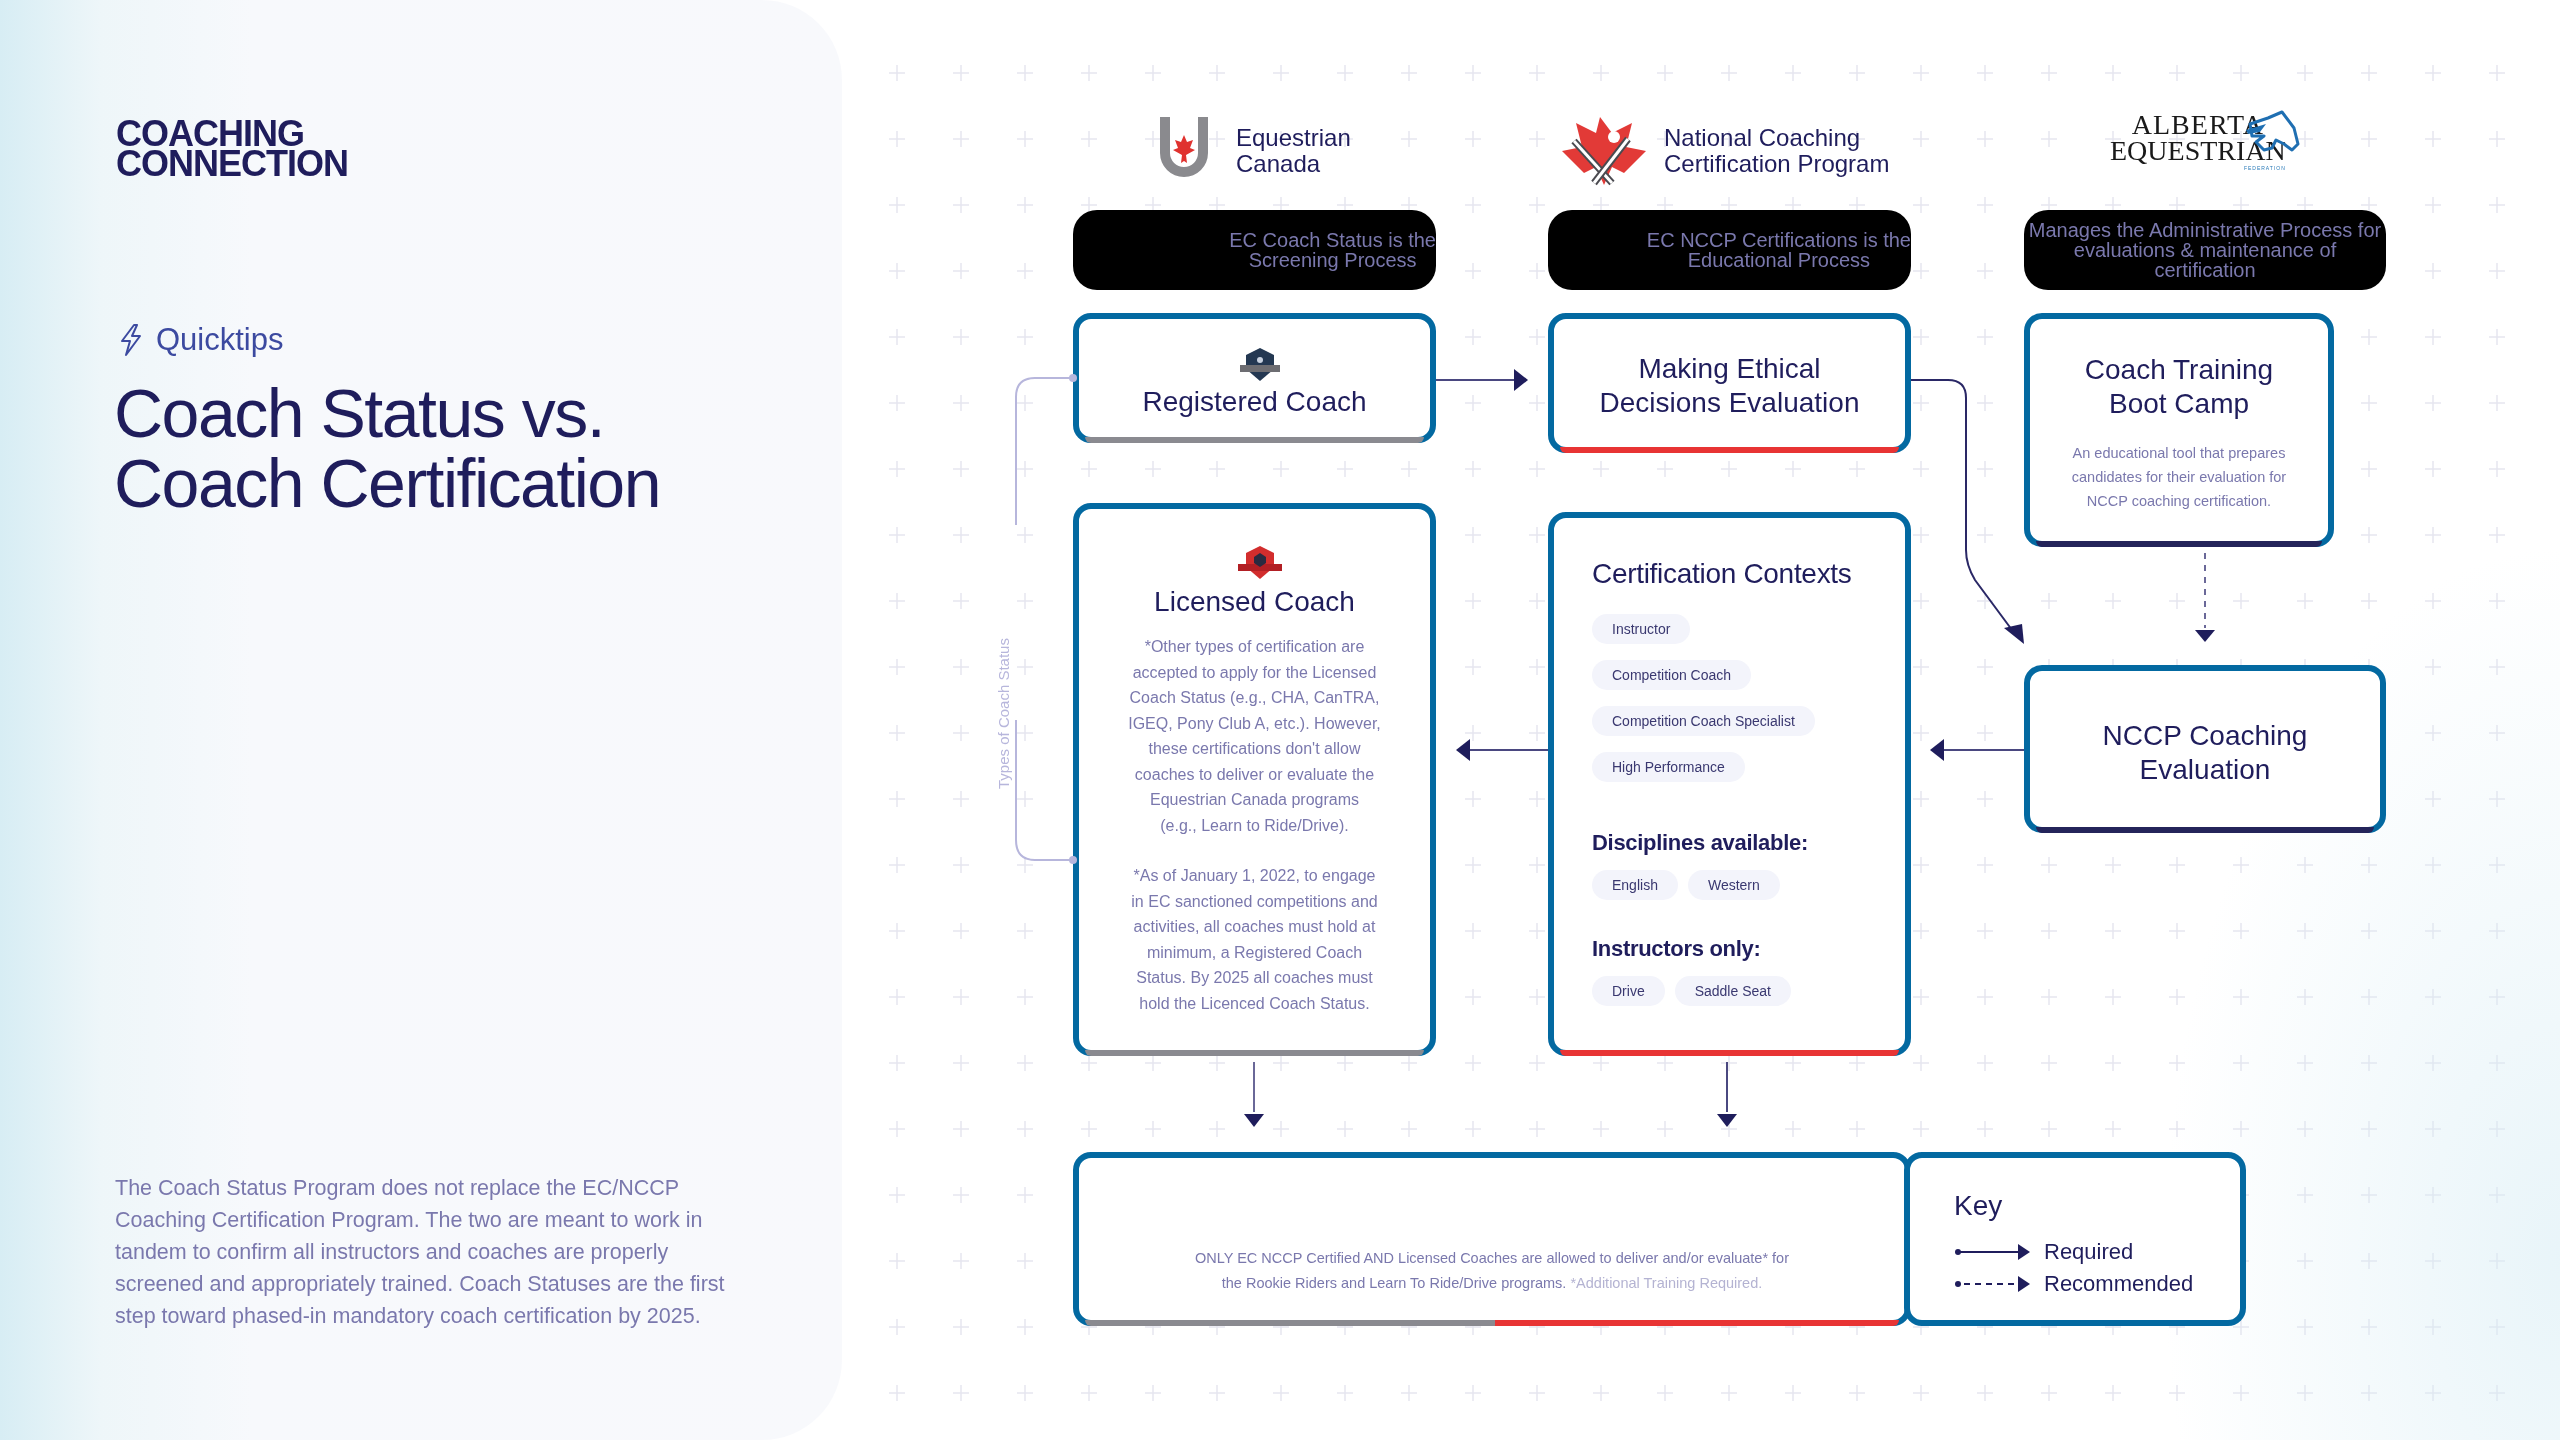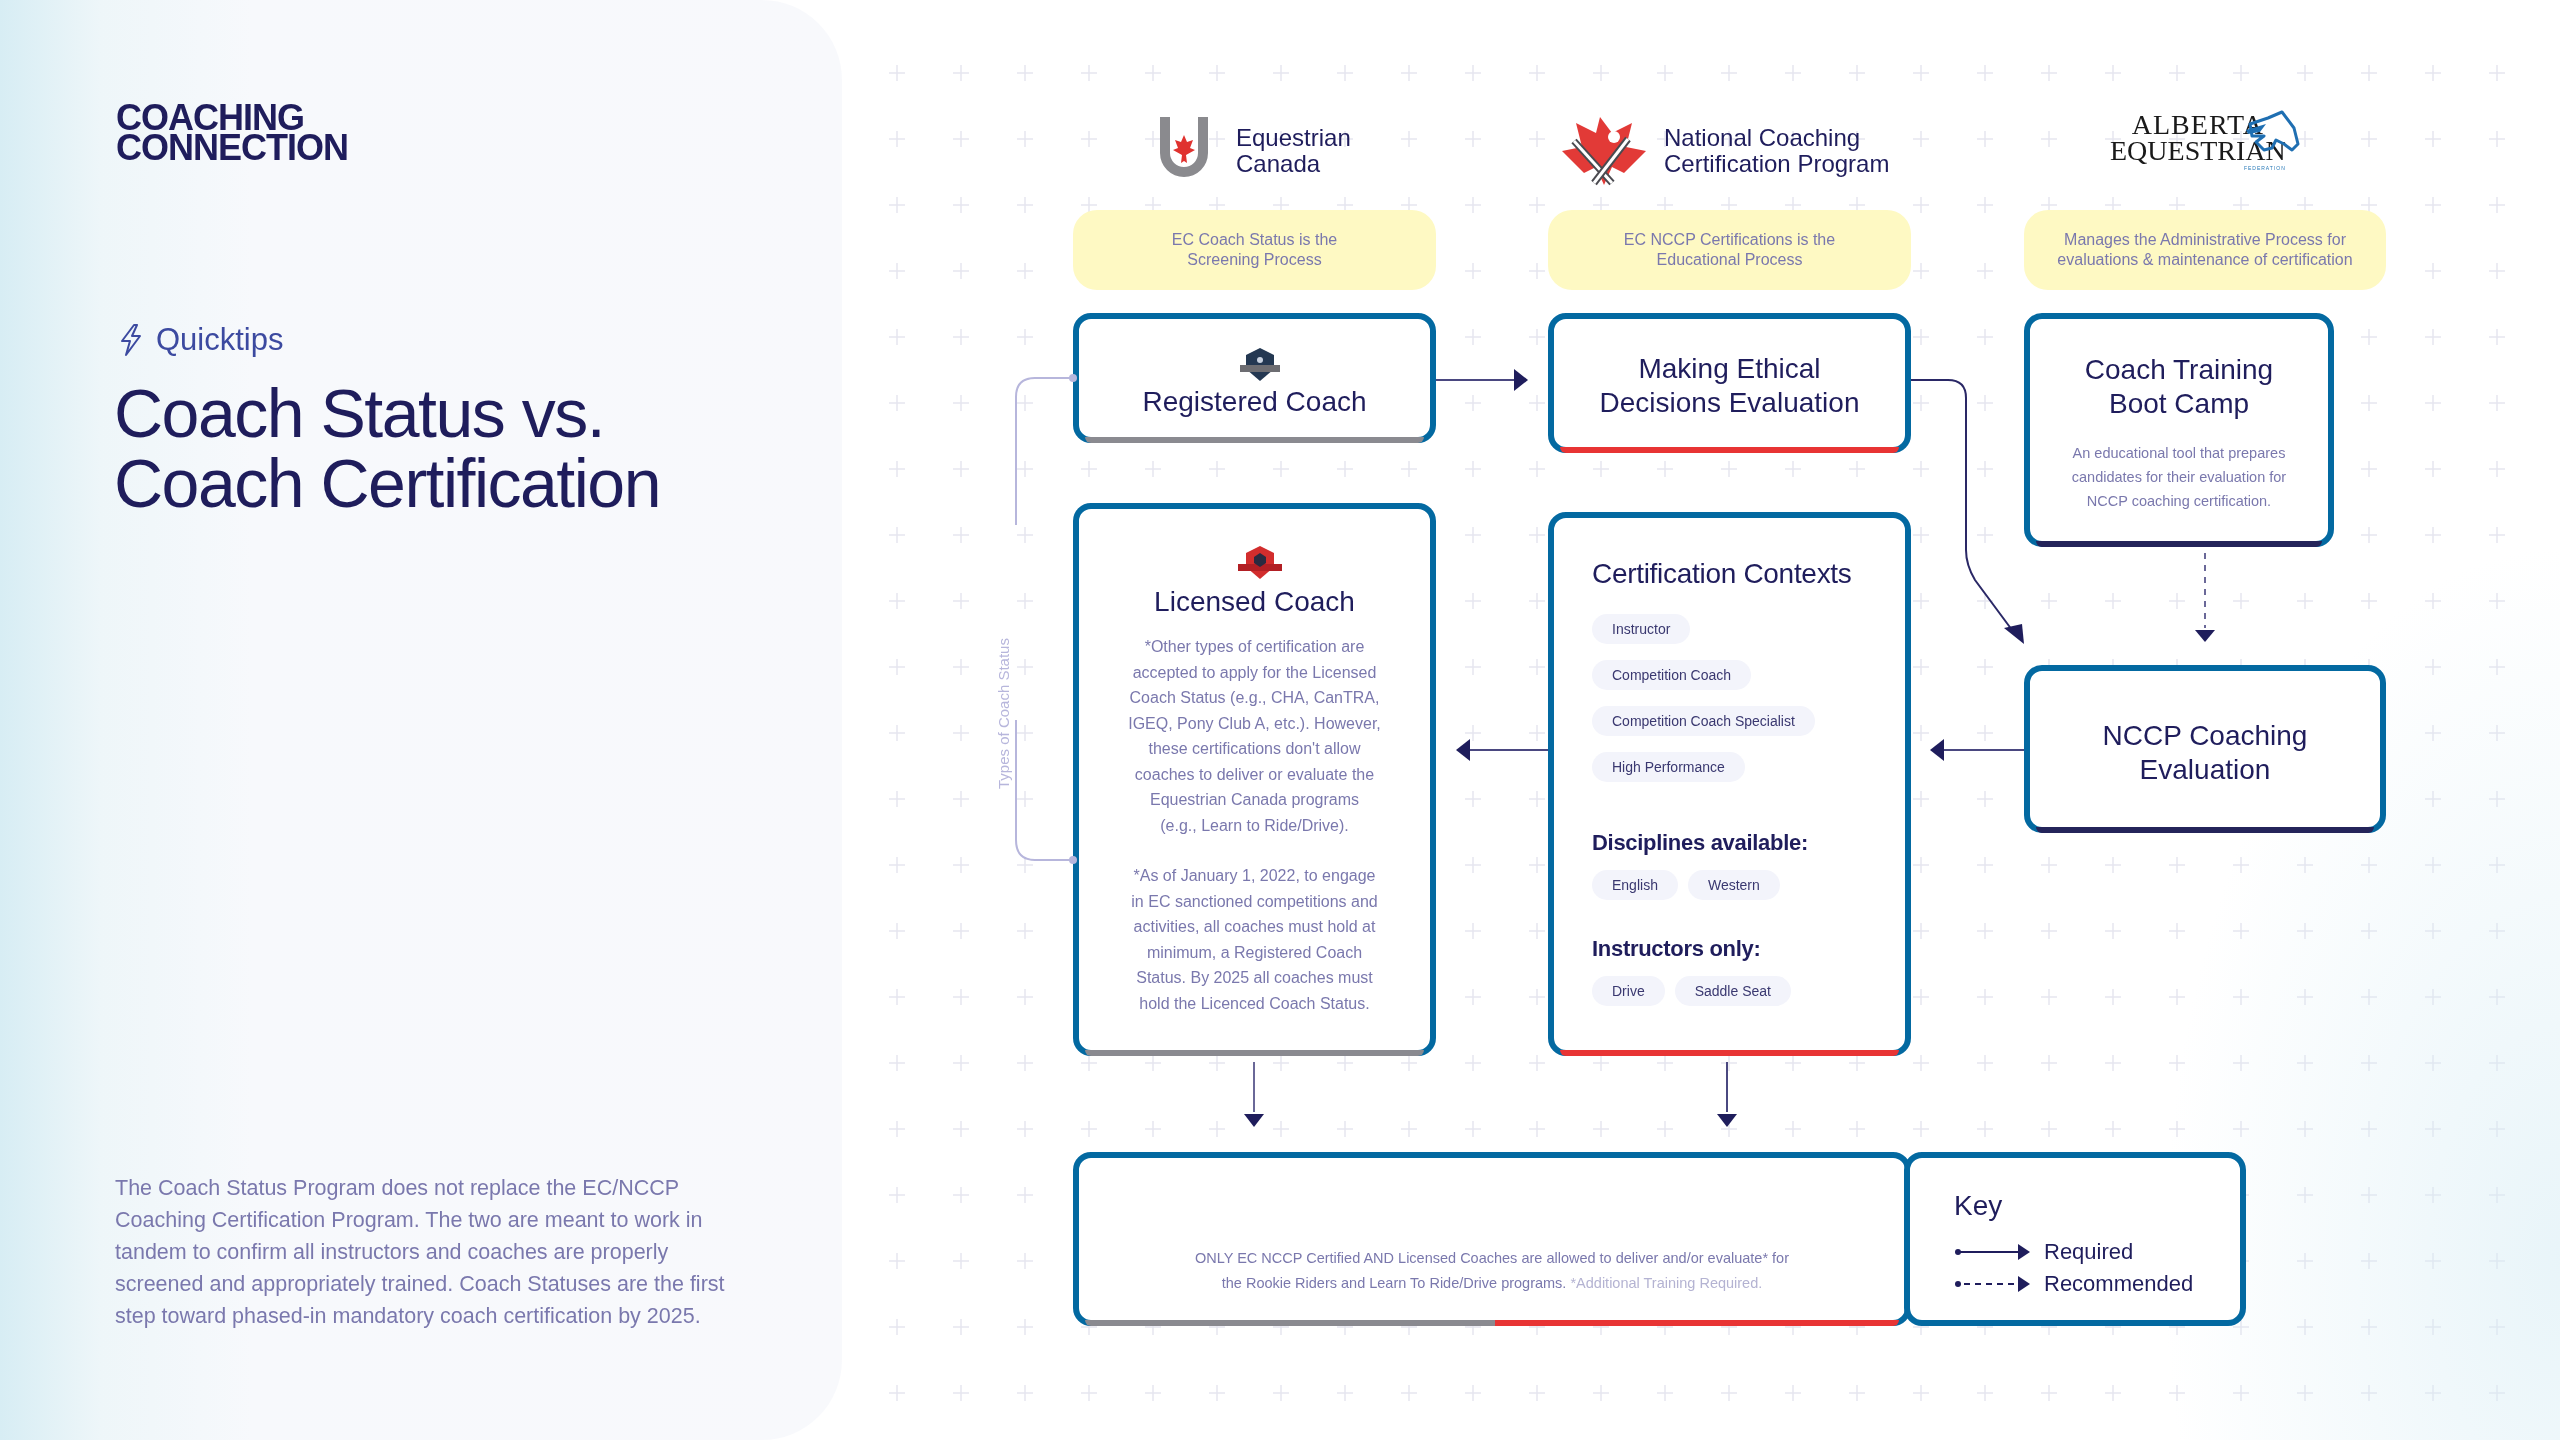--- a/index.html
+++ b/index.html
@@ -7,40 +7,40 @@
   body { font-family: "Liberation Sans", sans-serif; color: #1f1d5c; position: relative; }
 
   .bg-grid { position: absolute; left: 860px; top: 0; width: 1700px; height: 1440px; }
   .bg-glow-right { position:absolute; right:0; bottom:0; width:400px; height:900px;
     background: radial-gradient(ellipse at 100% 80%, rgba(214,236,244,0.55), rgba(255,255,255,0) 70%); }
 
   .left-panel { position: absolute; left: 0; top: 0; width: 842px; height: 1440px;
     border-radius: 0 80px 80px 0;
     background: linear-gradient(90deg, #d7edf4 0%, #eef6f9 12%, #f7f9fc 30%, #f8f9fc 100%); }
 
-  .brand { position: absolute; left: 116px; top: 104px; font-weight: 700; font-size: 36px;
+  .brand { position: absolute; left: 116px; top: 120px; font-weight: 700; font-size: 36px;
     line-height: 28px; letter-spacing: -1px; color: #1f1d5c; }
   .brand div { height: 30px; }
 
   .quicktips { position: absolute; left: 118px; top: 322px; display: flex; align-items: center; gap: 12px;
     color: #3c4aa0; font-size: 31px; }
   .quicktips svg { width: 26px; height: 34px; }
 
   .title { position: absolute; left: 114px; top: 378px; font-size: 68px; line-height: 70px; letter-spacing: -1.5px;
     color: #1f1d5c; font-weight: 400; }
   .title div { font-weight: 400; }
 
   .intro { position: absolute; left: 115px; top: 1172px; width: 640px; font-size: 21.5px; line-height: 32px;
     color: #7a78ad; }
 
   .org { position: absolute; display: flex; align-items: center; }
   .org-name { font-size: 24px; line-height: 26px; color: #1f1d5c; }
 
-  .pill-note { position: absolute; height: 80px; background: #fef9c3; border-radius: 24px; text-align: center;
-    font-size: 16px; line-height: 20px; color: #7a78ad; display:flex; align-items:center; justify-content:center; }
+  .pill-note { position: absolute; height: 80px; background: #000000; border-radius: 24px; text-align: center;
+    font-size: 20px; line-height: 20px; color: #7a78ad; display:flex; align-items:center; justify-content:flex-end; }
 
   .card { position: absolute; background: #ffffff; border: 6px solid #0369a1; border-radius: 18px; }
   .card .bar { position: absolute; left: 6px; right: 6px; bottom: -6px; height: 6px; border-radius: 0 0 10px 10px; }
   .bar-gray { background: #8a8a90; }
   .bar-red { background: #e83434; }
   .bar-navy { background: #24245a; }
 
   .card-title { text-align: center; color: #1f1d5c; font-size: 28px; line-height: 34px; }
   .card-text { text-align: center; color: #7a78ad; font-size: 16px; line-height: 25.5px; }
 

